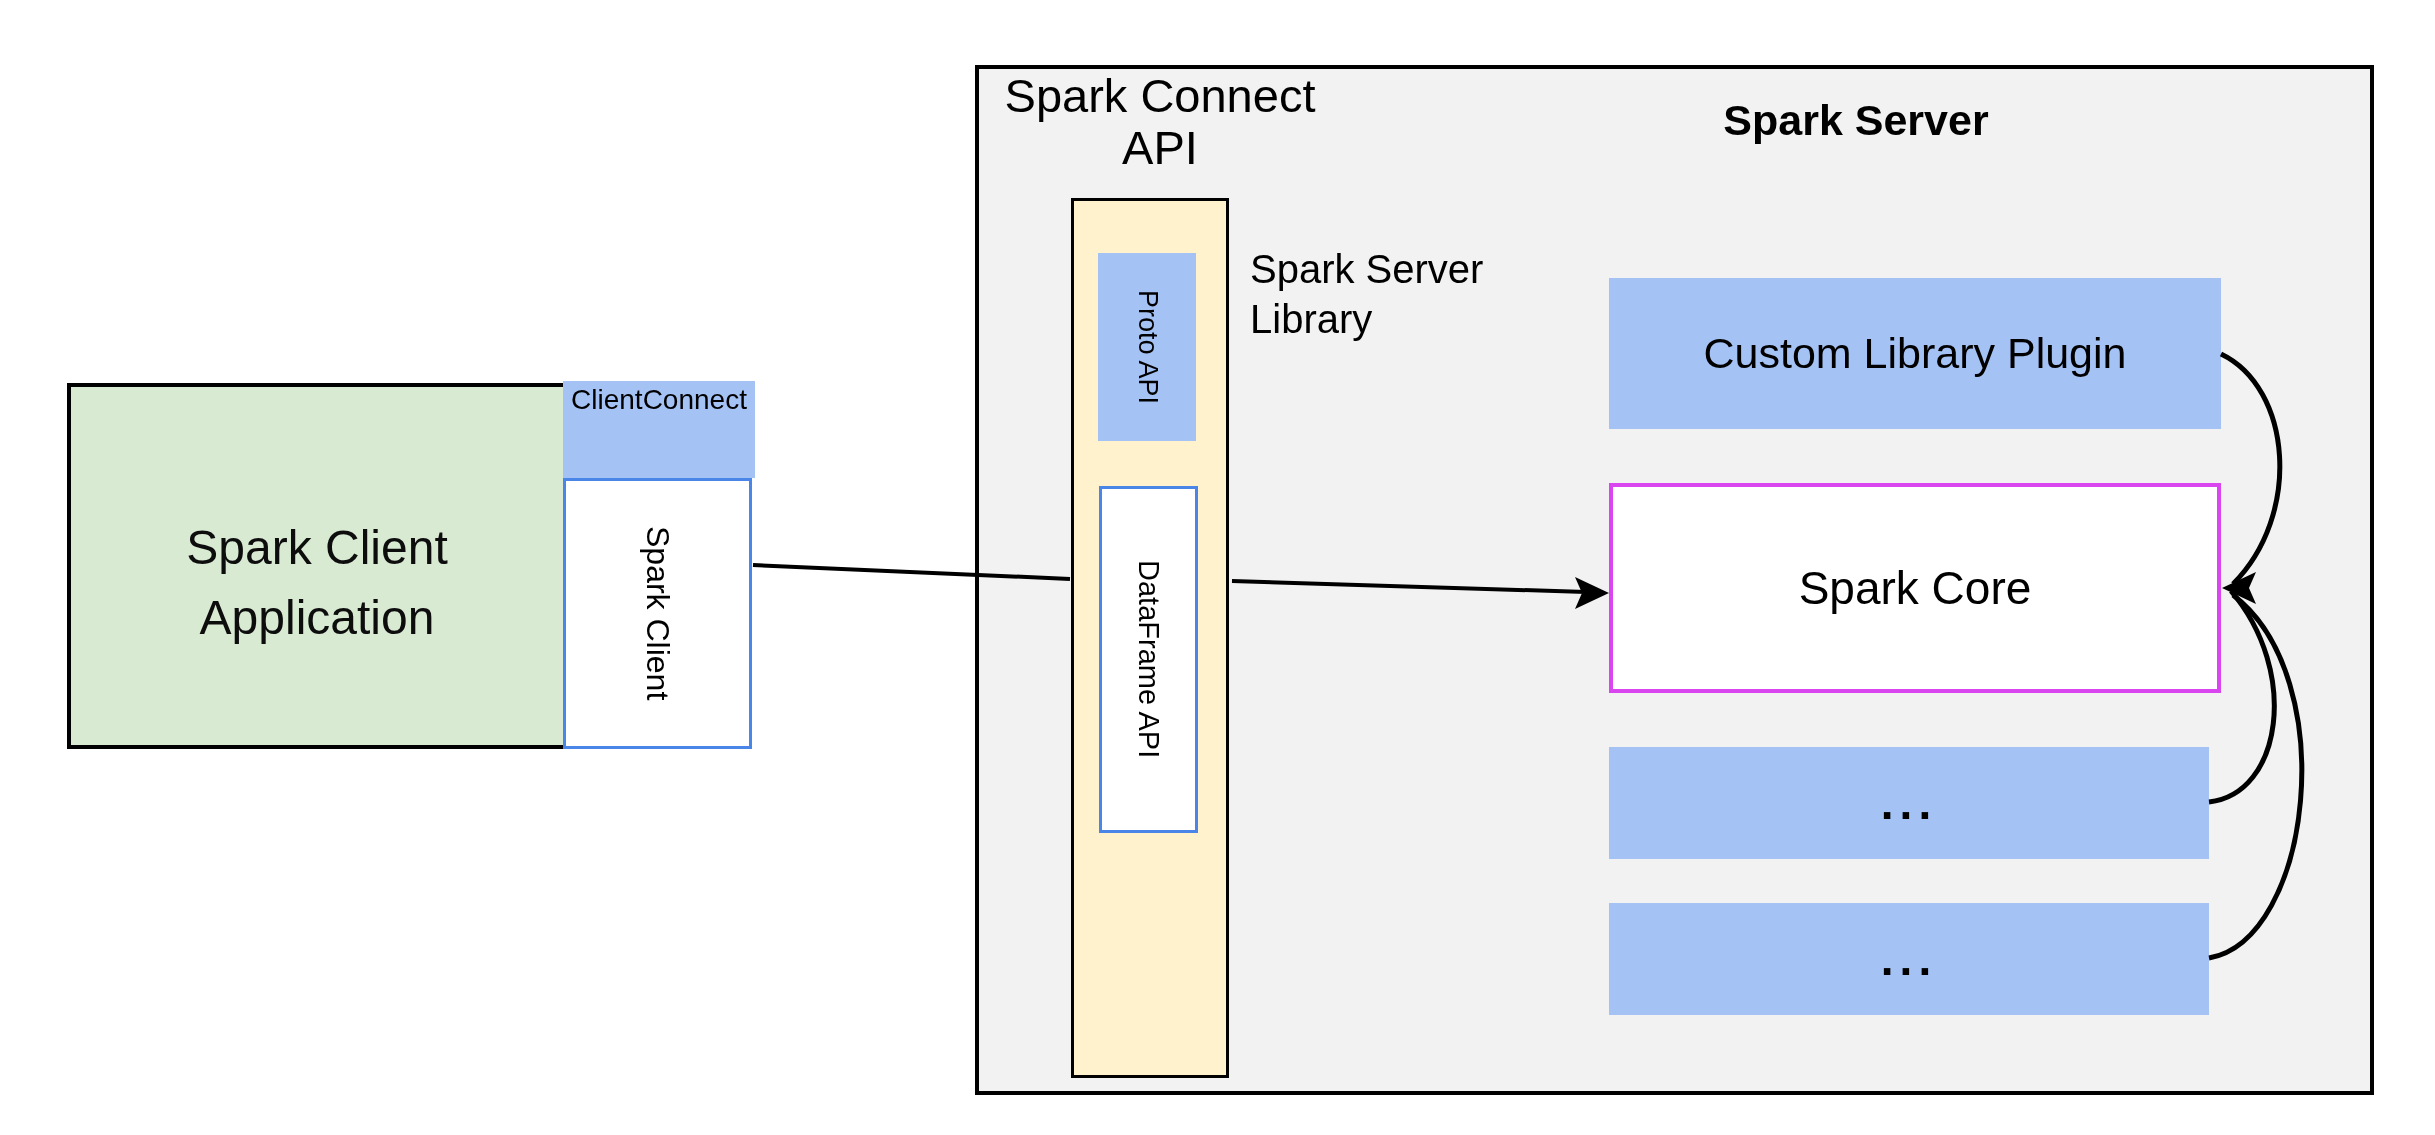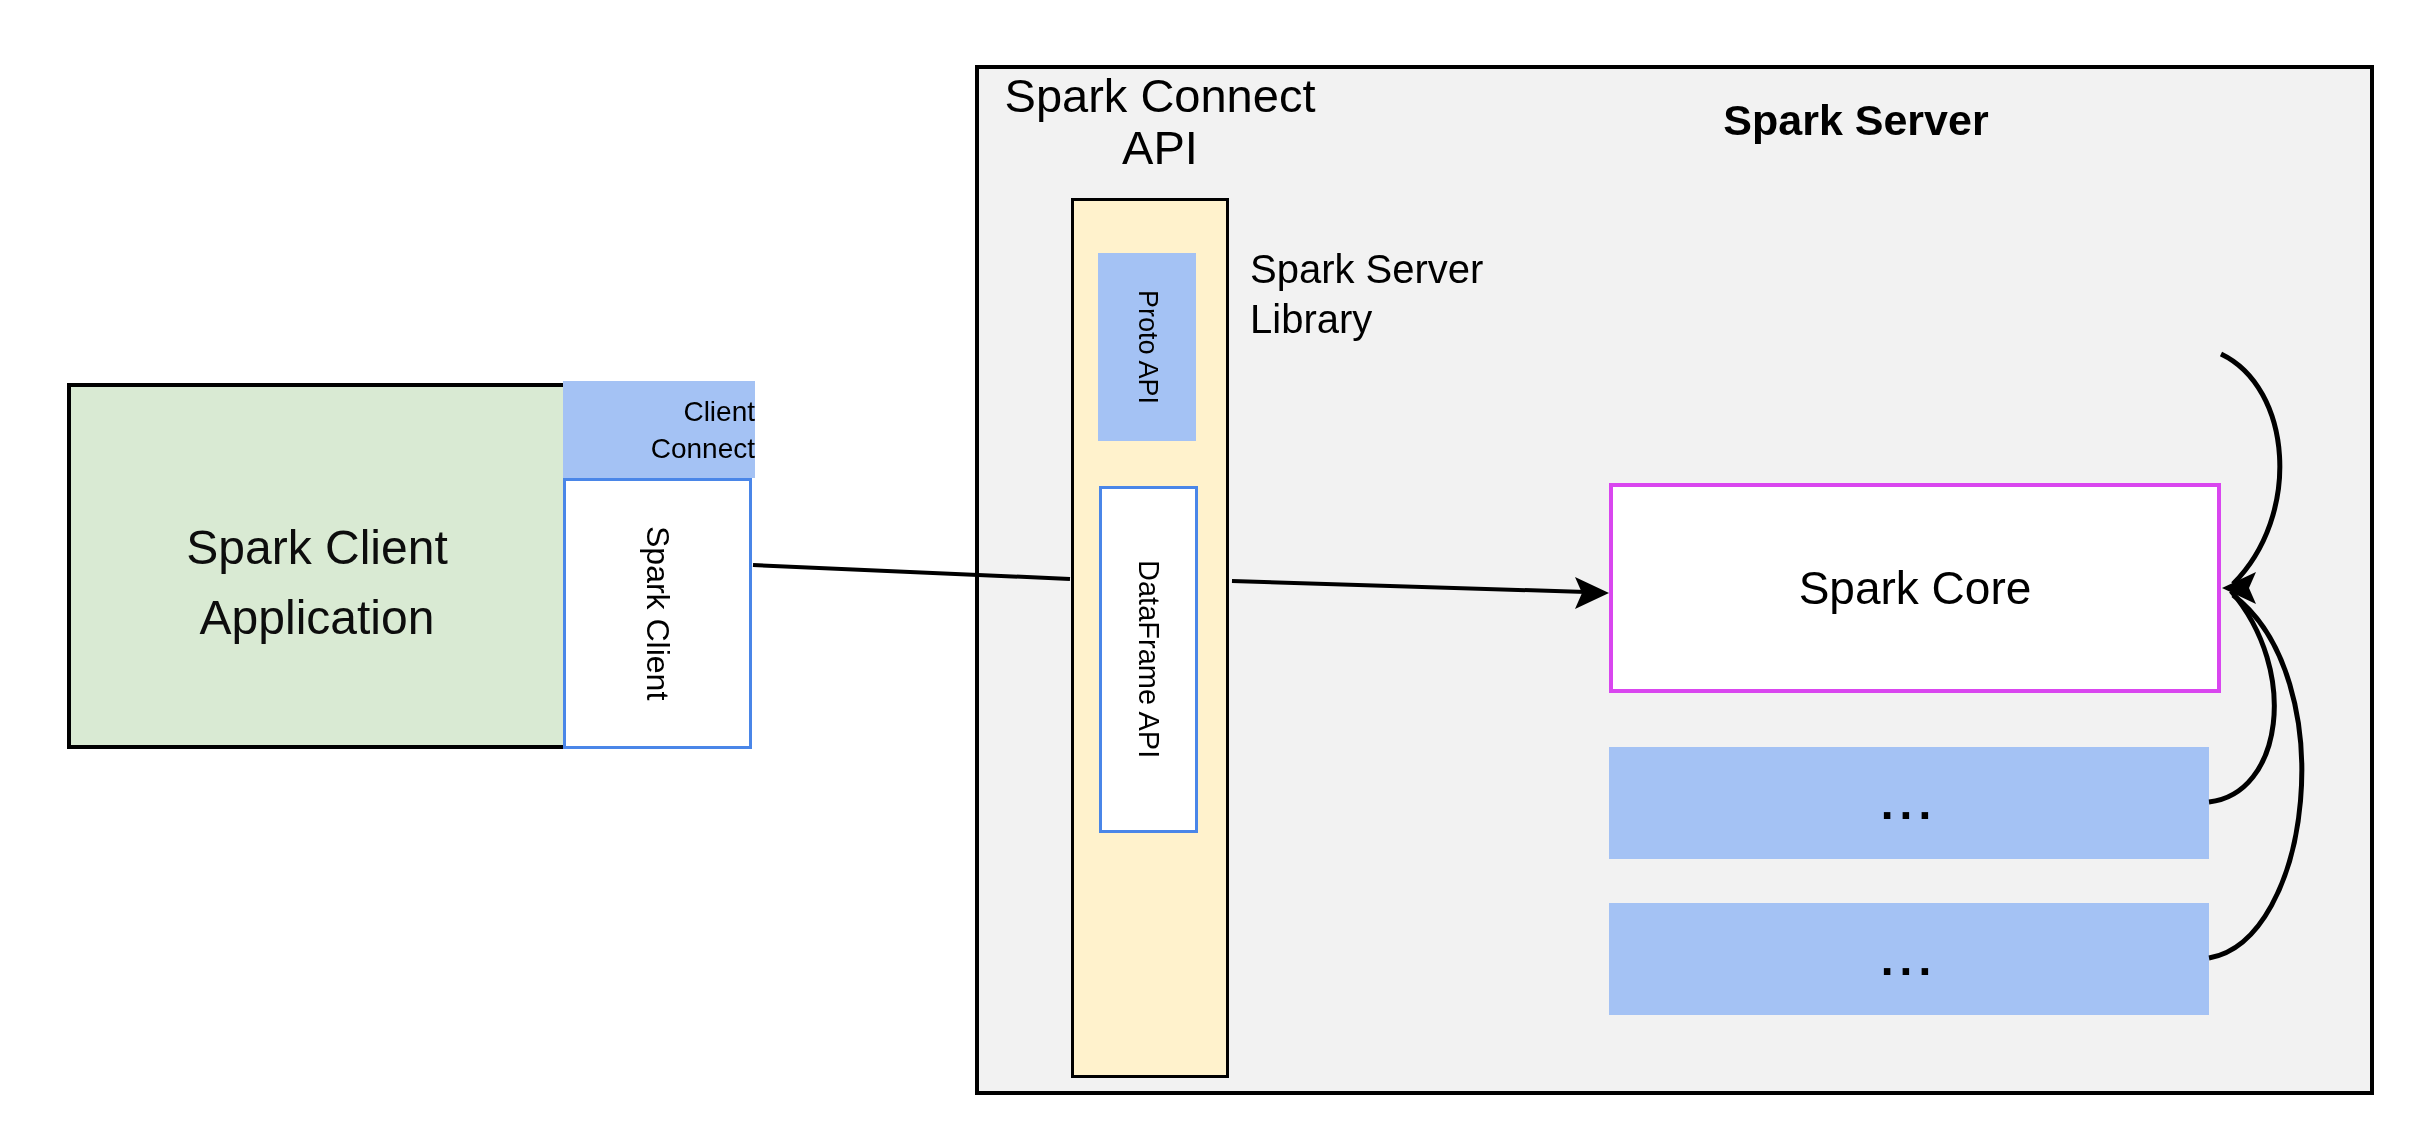--- a/index.html
+++ b/index.html
@@ -6,21 +6,21 @@
   #canvas{
     position:relative;width:2435px;height:1135px;background:#ffffff;
     font-family:"Liberation Sans",sans-serif;color:#000;overflow:hidden;
   }
   .abs{position:absolute;box-sizing:border-box;}
 
   
   .green-box{left:67px;top:383px;width:528px;height:366px;background:#d9ead3;border:4px solid #000;}
   .green-label{left:67px;top:513px;width:500px;text-align:center;font-size:48px;line-height:70px;color:#0d0d0d;}
   .pkg-box{left:563px;top:381px;width:192px;height:97px;background:#a4c2f4;
-    display:flex;flex-direction:column;align-items:flex-end;justify-content:center;
+    display:flex;flex-direction:row;align-items:flex-start;justify-content:center;
     font-size:28px;line-height:37px;text-align:center;}
   .spark-client-box{left:563px;top:478px;width:189px;height:271px;background:#fff;border:3px solid #4a86e8;
     display:flex;align-items:center;justify-content:center;}
   .vtext{writing-mode:vertical-rl;text-orientation:mixed;white-space:nowrap;}
   .spark-client-box .vtext{font-size:32px;}
 
   
   .gray-box{left:975px;top:65px;width:1399px;height:1030px;background:#f2f2f2;border:4px solid #000;}
   .connect-title{left:985px;top:70px;width:350px;text-align:center;font-size:47px;line-height:52px;}
   .server-title{left:1656px;top:96px;width:400px;text-align:center;font-size:43px;font-weight:bold;}
@@ -79,20 +79,23 @@
     <span class="vtext">Proto API</span>
   </div>
   <div class="abs df-box">
     <span class="vtext">DataFrame API</span>
   </div>
   <div class="abs lib-label">
     <div>Spark Server</div>
     <div>Library</div>
   </div>
 
+  <div class="abs plugin-box">
+    <span>Custom Library Plugin</span>
+  </div>
   <div class="abs core-box">
     <span>Spark Core</span>
   </div>
   <div class="abs dots-box dots-1">
     <span>...</span>
   </div>
   <div class="abs dots-box dots-2">
     <span>...</span>
   </div>
 

